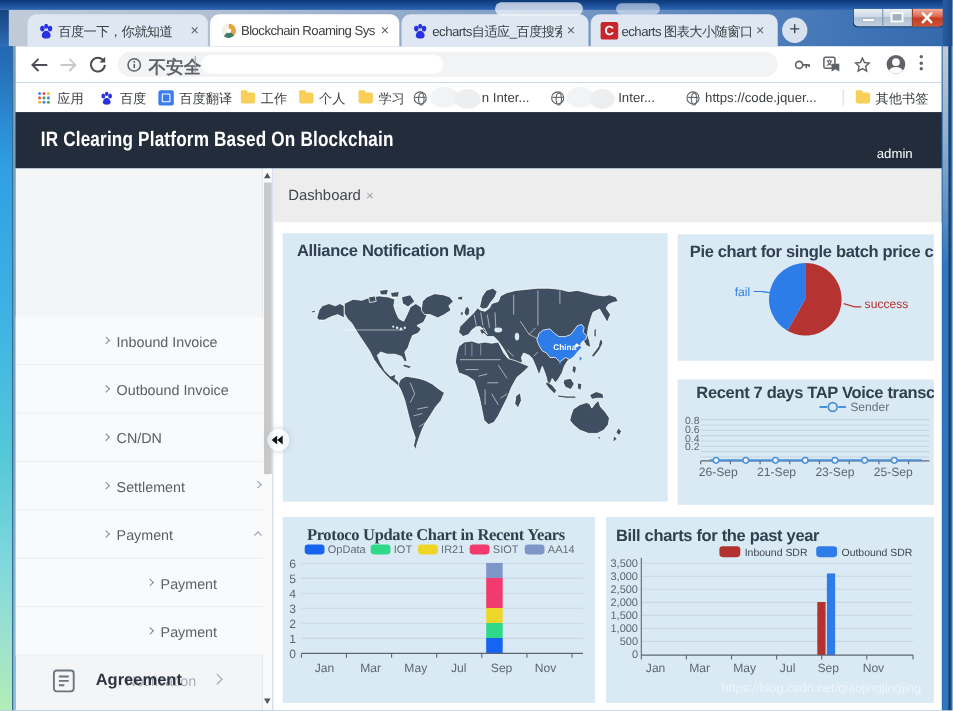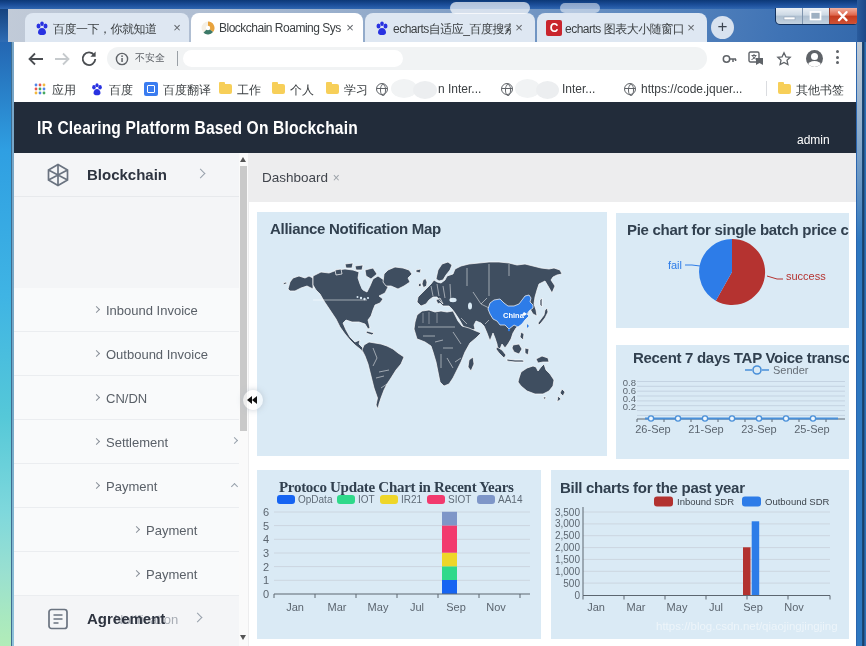--- a/index.html
+++ b/index.html
@@ -137,21 +137,21 @@
   <svg class="abs" style="left:80px;top:50px;" width="18" height="18" viewBox="0 0 18 18">
     <path d="M14.2 5.2 A6.3 6.3 0 1 0 15.3 9" stroke="#4a4d51" stroke-width="1.8" fill="none"></path>
     <path d="M15.6 1.6 v5.2 h-5.2z" fill="#4a4d51"></path>
   </svg>
   <div class="abs" id="omnibox"></div>
   <svg class="abs" style="left:115px;top:52px;" width="14" height="14" viewBox="0 0 14 14">
     <circle cx="7" cy="7" r="5.6" fill="none" stroke="#5f6368" stroke-width="1.4"></circle>
     <rect x="6.3" y="6" width="1.5" height="4" fill="#5f6368"></rect>
       <rect x="6.3" y="3.4" width="1.5" height="1.6" fill="#5f6368"></rect>
   </svg>
-  <div class="abs" style="left:135px;top:51px;font-size:10px;color:#5f6368;">不安全</div>
+  <div class="abs" style="left:135px;top:51px;font-size:16px;color:#5f6368;font-weight:bold;">不安全</div>
   <div class="abs" style="left:177px;top:51px;width:1px;height:15px;background:#9aa0a6;"></div>
   <div class="abs blob" style="left:183px;top:50px;width:220px;height:17px;background:#fff;"></div>
   <svg class="abs tbi" style="left:722px;top:52px;" width="16" height="14" viewBox="0 0 16 14">
     <circle cx="4.5" cy="7" r="3.2" fill="none" stroke="#5f6368" stroke-width="1.5"></circle>
     <path d="M7.5 7 H14 M11 7 v3 M13.6 7 v2" stroke="#5f6368" stroke-width="1.5" fill="none"></path>
   </svg>
   <svg class="abs tbi" style="left:748px;top:51px;" width="17" height="16" viewBox="0 0 17 16">
     <rect x="1" y="1" width="10" height="10" rx="1.5" fill="#fff" stroke="#5f6368" stroke-width="1.4"></rect>
     <path d="M3.5 4.5 h5 M6 3 v1.5 M7.5 4.5 c0 2-2 3.5-4 4 M4.5 4.5 c.5 2 2.5 3.5 4.5 4" stroke="#5f6368" stroke-width="1" fill="none"></path>
     <path d="M8 7 h7 v7 l-3.5 -2 -3.5 2z" fill="#5f6368"></path>
@@ -213,27 +213,20 @@
     <div class="folder" style="left:764px;"></div>
       <span class="bk" style="left:782px;">其他书签</span>
   </div>
 
   <div class="abs" id="appheader">
     <div class="t">IR Clearing Platform Based On Blockchain</div>
     <div class="adm">admin</div>
   </div>
 
   <div class="abs" id="sidebar">
-    <div class="mrow" style="top:0px;">
-      <svg class="ic" viewBox="0 0 26 26">
-          <path d="M13 2.5 L22.5 8 V18 L13 23.5 L3.5 18 V8 Z M13 2.5 V23.5 M3.5 8 L22.5 18 M22.5 8 L3.5 18" fill="none" stroke="#6a7380" stroke-width="1.7"></path>
-        </svg>
-      <span class="lb">Blockchain</span>
-        <span class="arrow-r" style="left:183px;top:17px;"></span>
-      </div>
     <div class="srow" style="top:135px;">
         <span class="sarr"></span>
         <span class="lb">Inbound Invoice</span>
       </div>
     <div class="srow" style="top:179px;">
         <span class="sarr"></span>
         <span class="lb">Outbound Invoice</span>
       </div>
     <div class="srow" style="top:223px;">
         <span class="sarr"></span>

